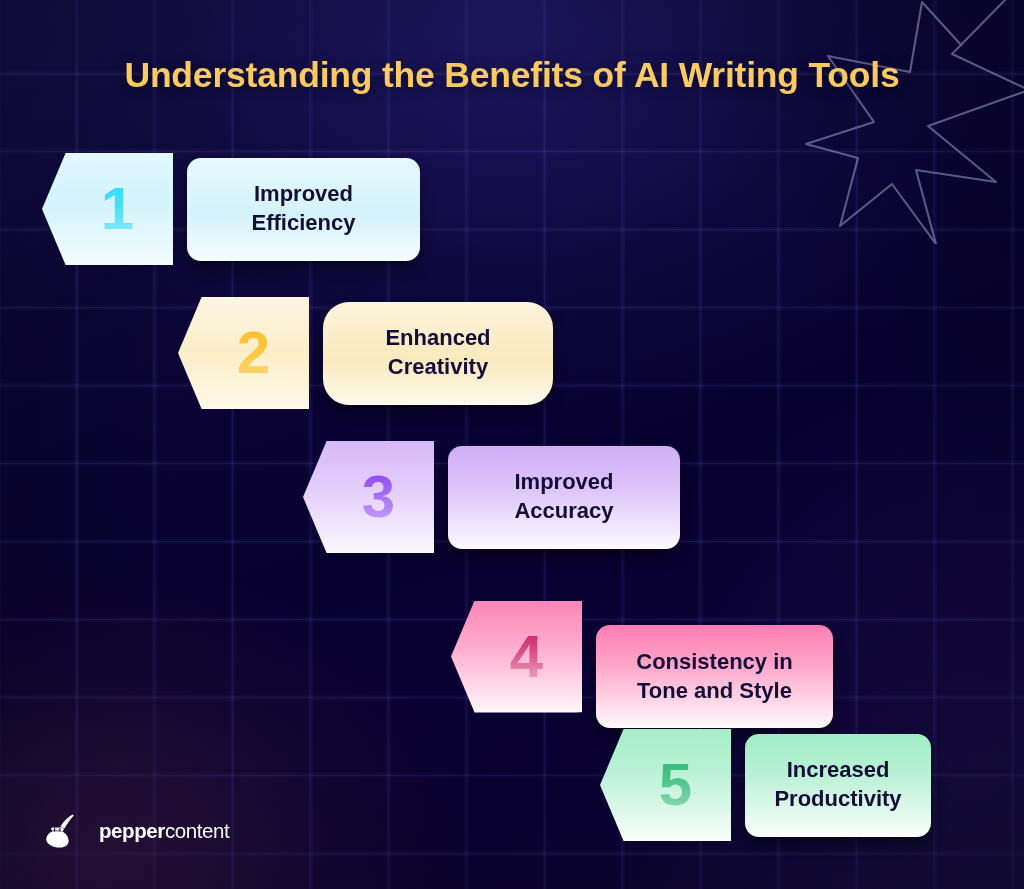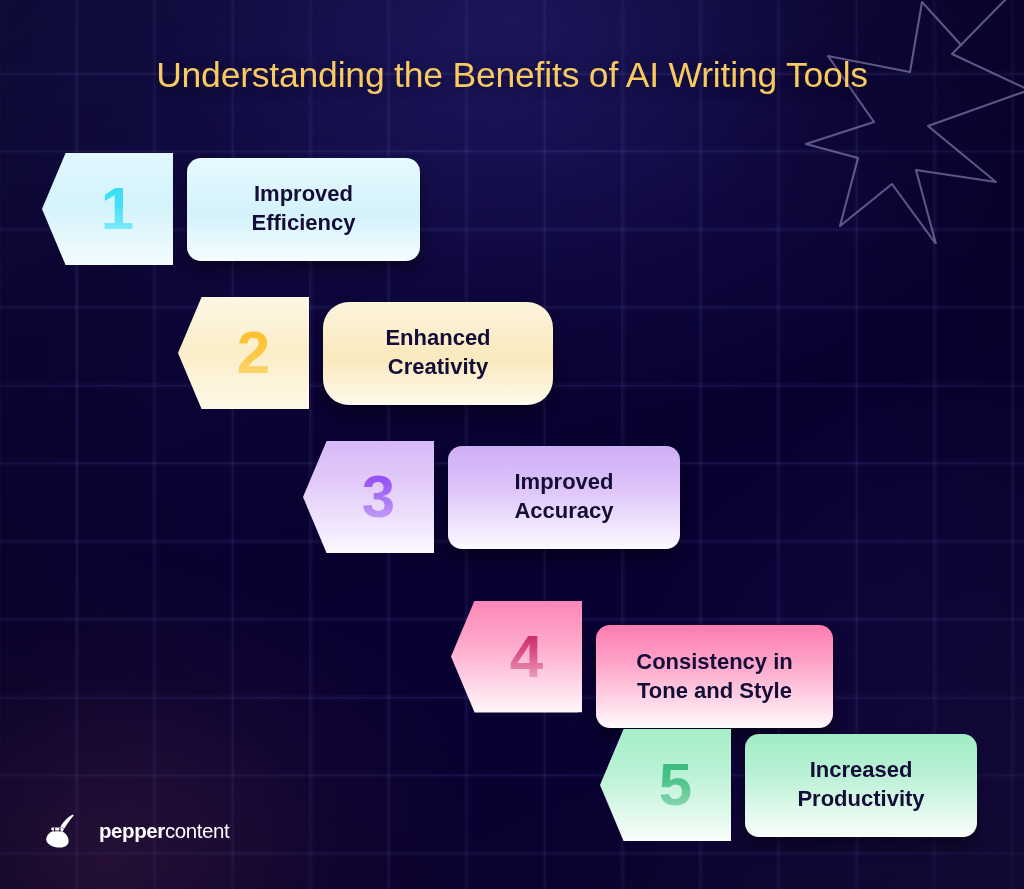--- a/index.html
+++ b/index.html
@@ -44,21 +44,21 @@
     position:absolute; inset:0;
     background: radial-gradient(ellipse 88% 82% at 50% 48%, rgba(0,0,0,0) 38%, rgba(3,0,20,0.55) 100%);
   }
 
   .star-deco { position:absolute; top:-6px; right:-6px; width:230px; height:250px; opacity:0.85; }
 
   
   .title {
     position:absolute; left:0; right:0; top:55px;
     text-align:center;
-    font-size:35.5px; font-weight:normal;
+    font-size:35.5px; font-weight:bold;
     letter-spacing:-0.2px;
     color:#f8ca61;
     text-shadow:0 2px 14px rgba(0,0,0,0.45);
   }
 
   
   .steps { position:absolute; inset:0; }
 
   .step { position:absolute; display:flex; align-items:center; }
 
@@ -106,21 +106,21 @@
   #step-1 { left:42px;  top:153px; }
   #step-2 { left:178px; top:297px; }
   #step-3 { left:303px; top:441px; }
   #step-4 { left:451px; top:585px; }
   #step-5 { left:600px; top:729px; }
 
   #step-1 .card { width:233px; }
   #step-2 .card { width:230px;border-radius:26px; }
   #step-3 .card { width:232px; }
   #step-4 .card { width:237px;margin-top:40px; }
-  #step-5 .card { width:232px;justify-content:center; }
+  #step-5 .card { width:186px;justify-content:center; }
 
   
   #step-1 .arrow { background:linear-gradient(180deg,#e2f8ff 0%, #d4f3fb 45%, #f3fcff 100%); }
   #step-1 .arrow-num { background-image:linear-gradient(180deg,#31dcf8 0%, #46e0f7 45%, #96edfb 100%); }
   #step-1 .card  { background:linear-gradient(180deg,#e6faff 0%, #d4f2fb 55%, #f6fdff 100%); }
 
   
   #step-2 .arrow { background:linear-gradient(180deg,#fdf6e4 0%, #fbeec8 50%, #fff9e9 100%); }
   #step-2 .arrow-num { background-image:linear-gradient(180deg,#fcbe2d 0%, #fcc63f 45%, #fcd87c 100%); }
   #step-2 .card  { background:linear-gradient(180deg,#fdf4dd 0%, #f9e9bd 55%, #fffaeb 100%); }

